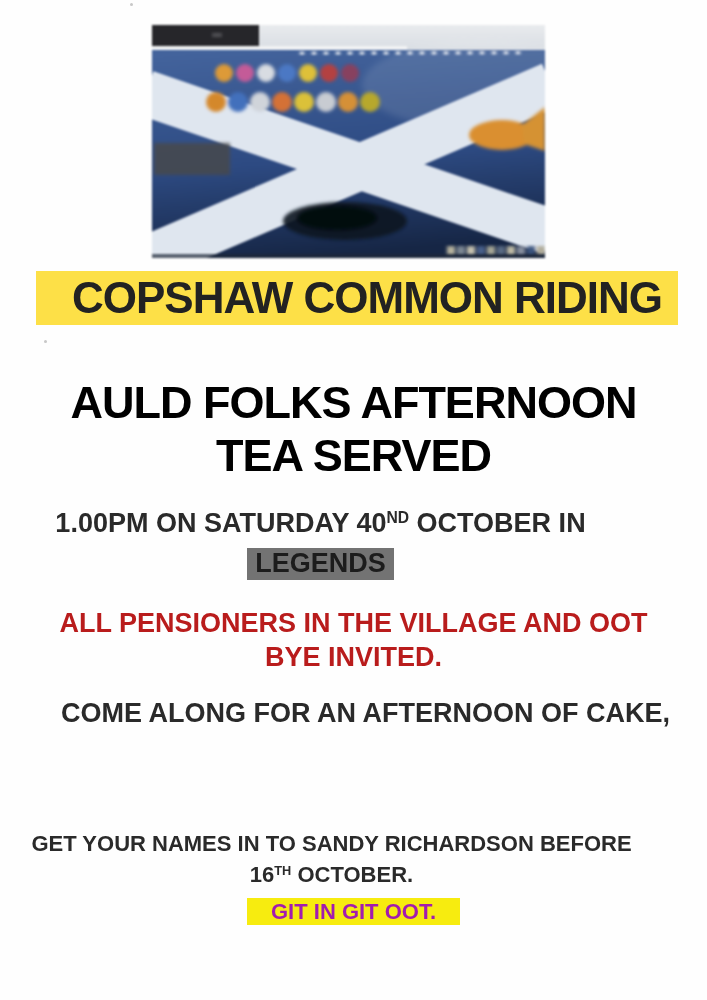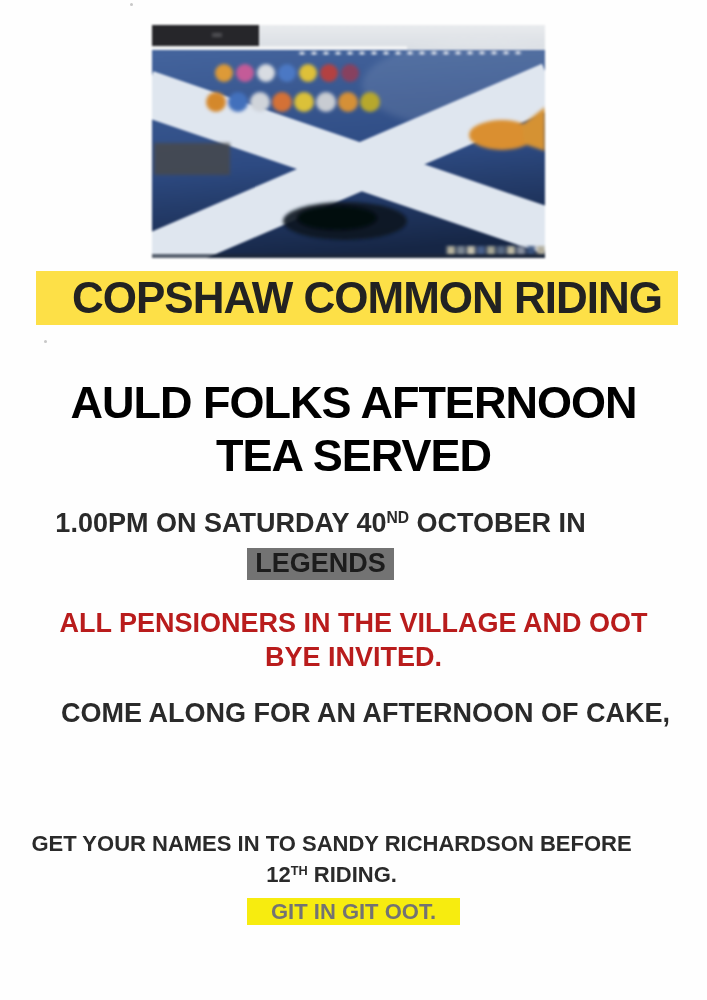--- a/index.html
+++ b/index.html
@@ -53,21 +53,21 @@
     text-align:center;font-size:27px;line-height:31px;color:#2a2a2a;
   }
   .rsvp{
     position:absolute;left:0;top:828px;width:615px;
     text-align:center;font-size:22px;line-height:31px;color:#2a2a2a;margin-left:24px;
   }
   .footer-line{
     position:absolute;left:0;top:898px;width:707px;text-align:center;
   }
   .footer-highlight{
-    display:inline-block;background:#f7ec0f;color:#737373;
+    display:inline-block;background:#f7ec0f;color:#a21caf;
     font-size:22px;line-height:27px;padding:0 24px;
   }
   
   .speck{position:absolute;width:3px;height:3px;border-radius:50%;
     background:#9a9a9a;opacity:.55;}
   .speck-a{left:130px;top:3px;}
   .speck-b{left:44px;top:340px;}
 </style>
 </head>
 <body>
@@ -177,21 +177,21 @@
     <div>ALL PENSIONERS IN THE VILLAGE AND OOT</div>
     <div>BYE INVITED.</div>
   </div>
 
   <div class="details">
     <div>COME ALONG FOR AN AFTERNOON OF CAKE,</div>
   </div>
 
   <div class="rsvp">
     <div>GET YOUR NAMES IN TO SANDY RICHARDSON BEFORE</div>
-    <div><span>12</span><sup>TH</sup><span> RIDING.</span></div>
+    <div><span>16</span><sup>TH</sup><span> OCTOBER.</span></div>
   </div>
 
   <div class="footer-line">
     <span class="footer-highlight" style="background: rgb(247, 236, 15);">GIT IN GIT OOT.</span>
   </div>
 
   <div class="speck speck-a"></div>
   <div class="speck speck-b"></div>
 </div>
 

